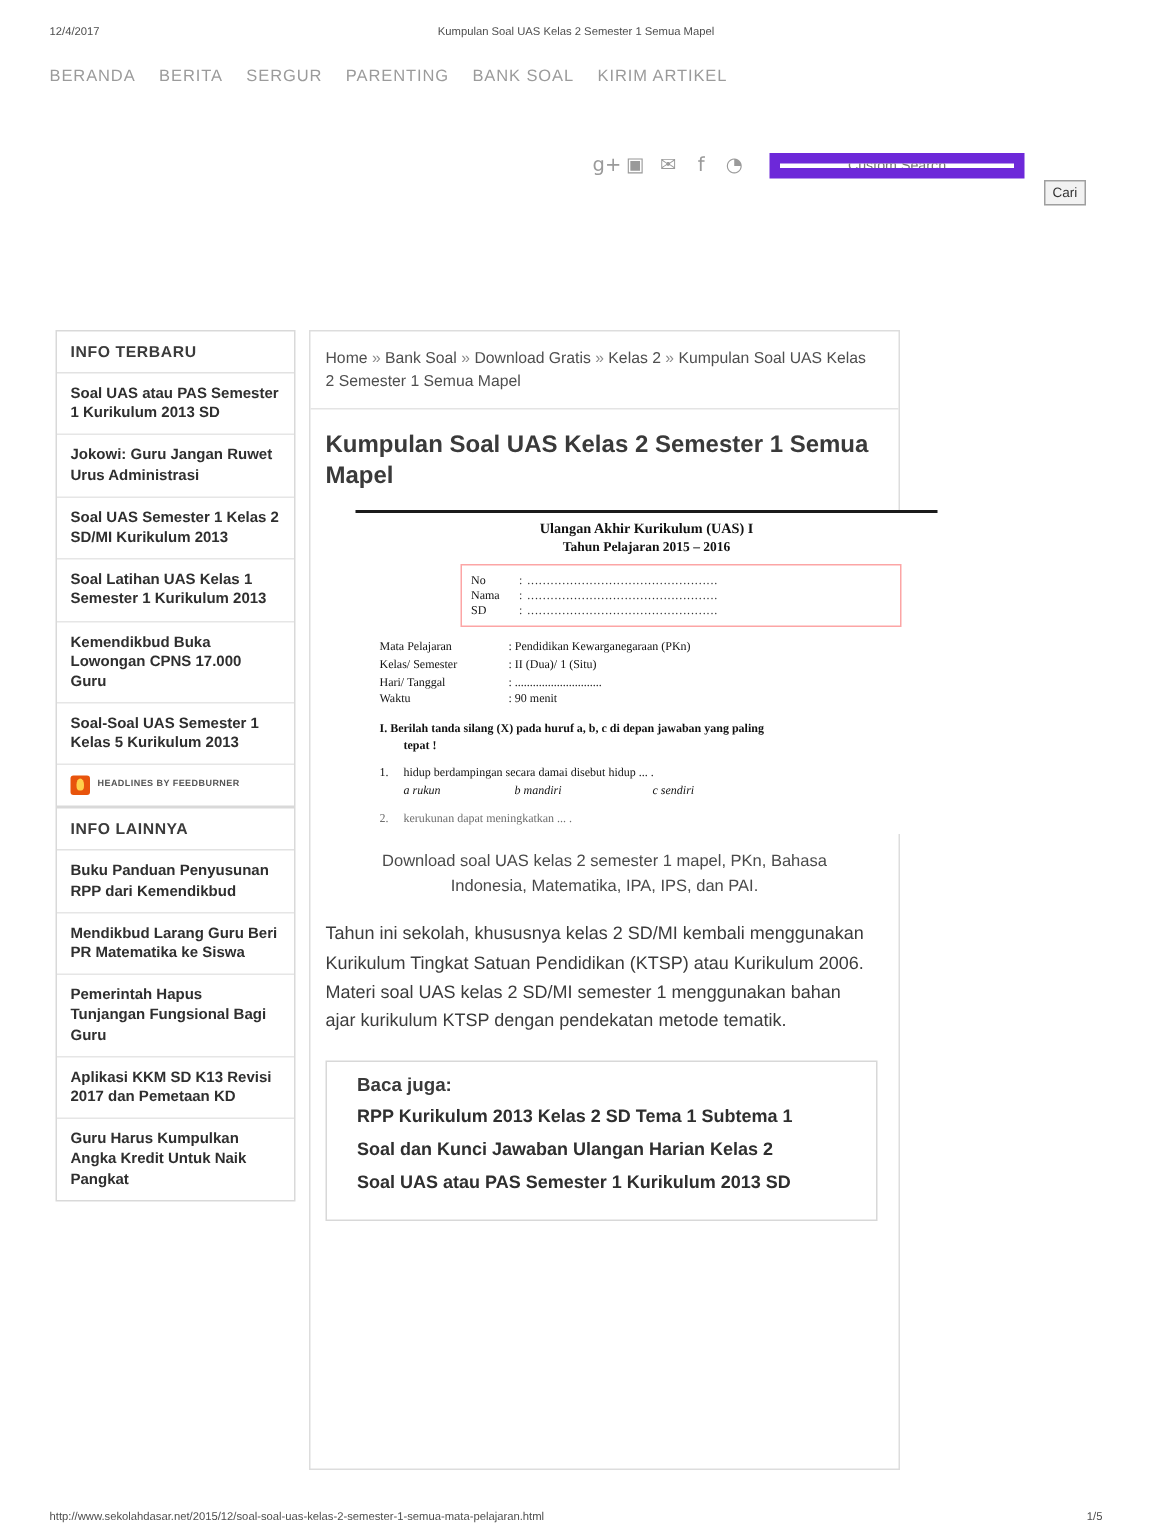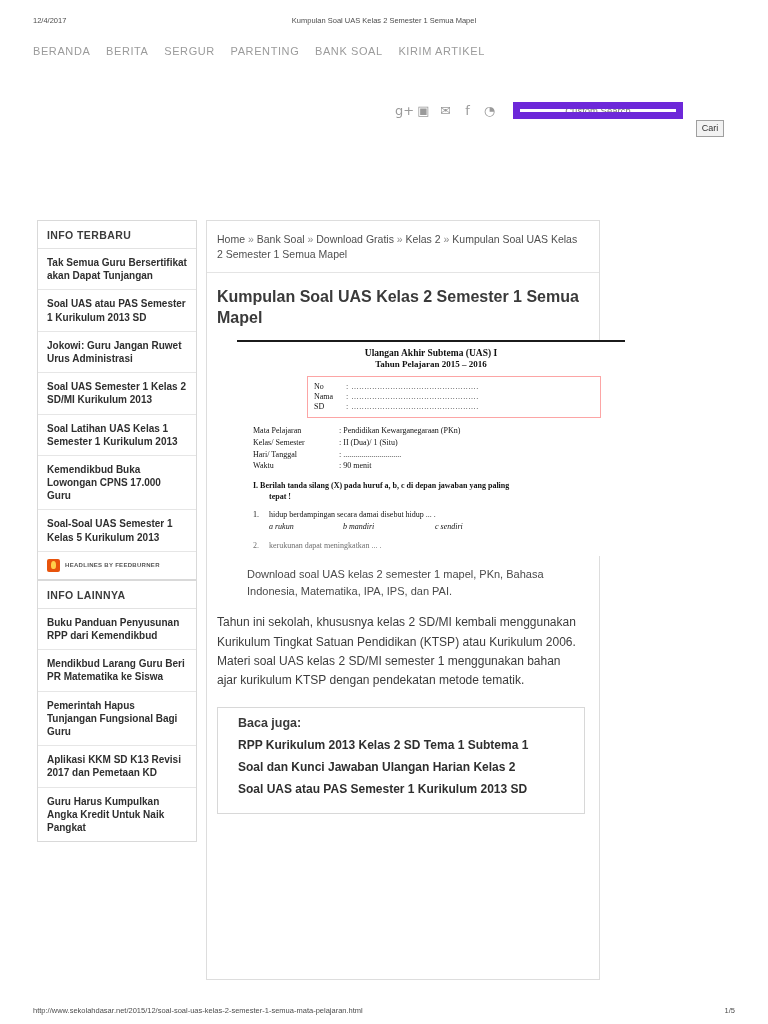--- a/index.html
+++ b/index.html
@@ -158,21 +158,21 @@
   .exam-q { font-size:8px; margin:7px 0 0 6px; line-height:1.5; }
   .exam-q .qrow { display:flex; }
   .exam-q .num { width:16px; }
   .exam-opts { display:flex; margin-left:16px; }
   .exam-opts span { display:inline-block;font-style:italic; }
   .exam-opts .o1 { width:74px; }
   .exam-opts .o2 { width:92px; }
   .exam-fade { color:#6f6f6f; }
 
   .caption {
-    text-align:left; font-size:11px; color:#4a4a4a;
+    text-align:center; font-size:11px; color:#4a4a4a;
     padding:6px 40px 2px 40px; line-height:1.5;
   }
 
   .body-p {
     font-size:12px; color:#3c3c3c;
     padding:12px 18px 0 10px;
     line-height:1.62;
   }
 
   .bacajuga {
@@ -212,23 +212,20 @@
   <span class="soc">◔</span>
   <input class="searchbox" type="text" placeholder="Custom Search" style="">
   <div class="searchbtn">Cari</div>
 </div>
 
 <div class="sidebar">
 
   <div class="panel">
     <div class="panel-title">INFO TERBARU</div>
     <ul>
-      <li>
-          <a href="#">Tak Semua Guru Bersertifikat akan Dapat Tunjangan</a>
-        </li>
       <li>
           <a href="#">Soal UAS atau PAS Semester 1 Kurikulum 2013 SD</a>
         </li>
       <li>
           <a href="#">Jokowi: Guru Jangan Ruwet Urus Administrasi</a>
         </li>
       <li>
           <a href="#">Soal UAS Semester 1 Kelas 2 SD/MI Kurikulum 2013</a>
         </li>
       <li>
@@ -281,21 +278,21 @@
     <span class="sep">»</span>
     <a href="#">Kelas 2</a>
     <span class="sep">»</span>
     <span>Kumpulan Soal UAS Kelas 2 Semester 1 Semua Mapel</span>
   </div>
 
   <div class="art-title">Kumpulan Soal UAS Kelas 2 Semester 1 Semua Mapel</div>
 
   <div class="exam-wrap">
     <div class="exam">
-      <div class="exam-h1">Ulangan Akhir Subtema (UAS) I</div>
+      <div class="exam-h1">Ulangan Akhir Kurikulum (UAS) I</div>
       <div class="exam-h2">Tahun Pelajaran 2015 – 2016</div>
 
       <div class="exam-idbox">
         <div>
             <span class="lbl">No</span>
             <span class="dots">: .................................................</span>
           </div>
         <div>
             <span class="lbl">Nama</span>
             <span class="dots">: .................................................</span>

